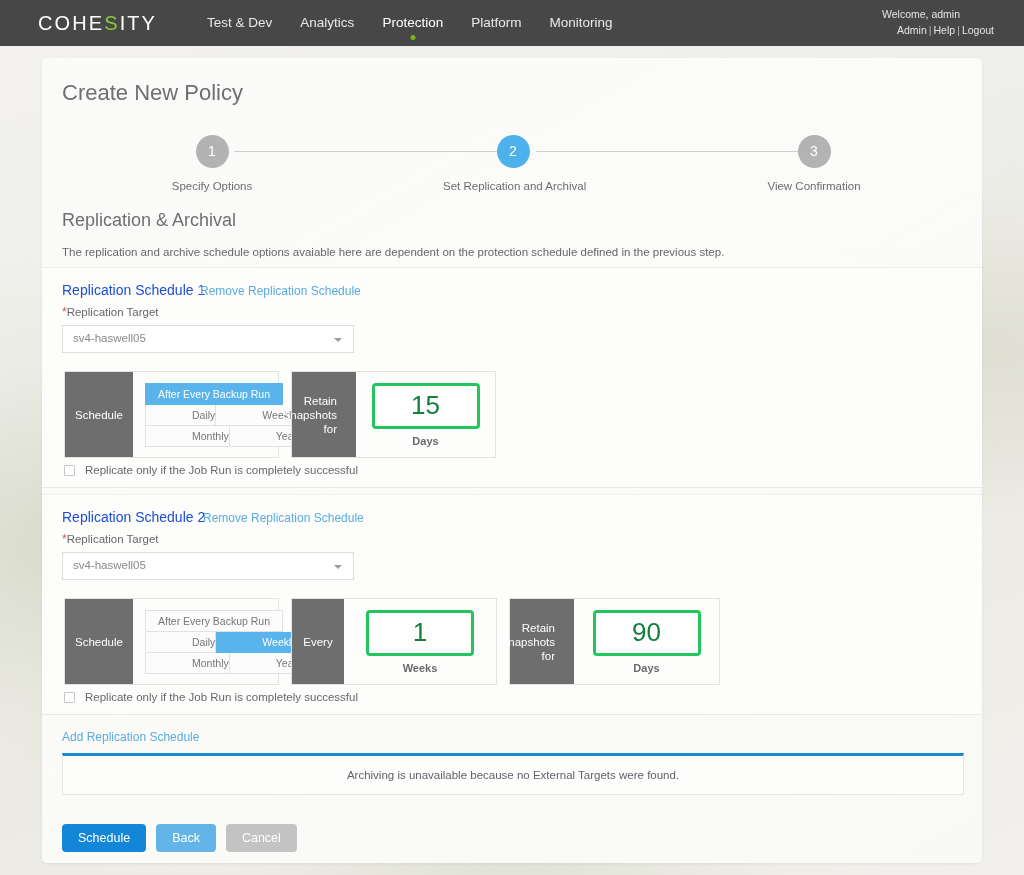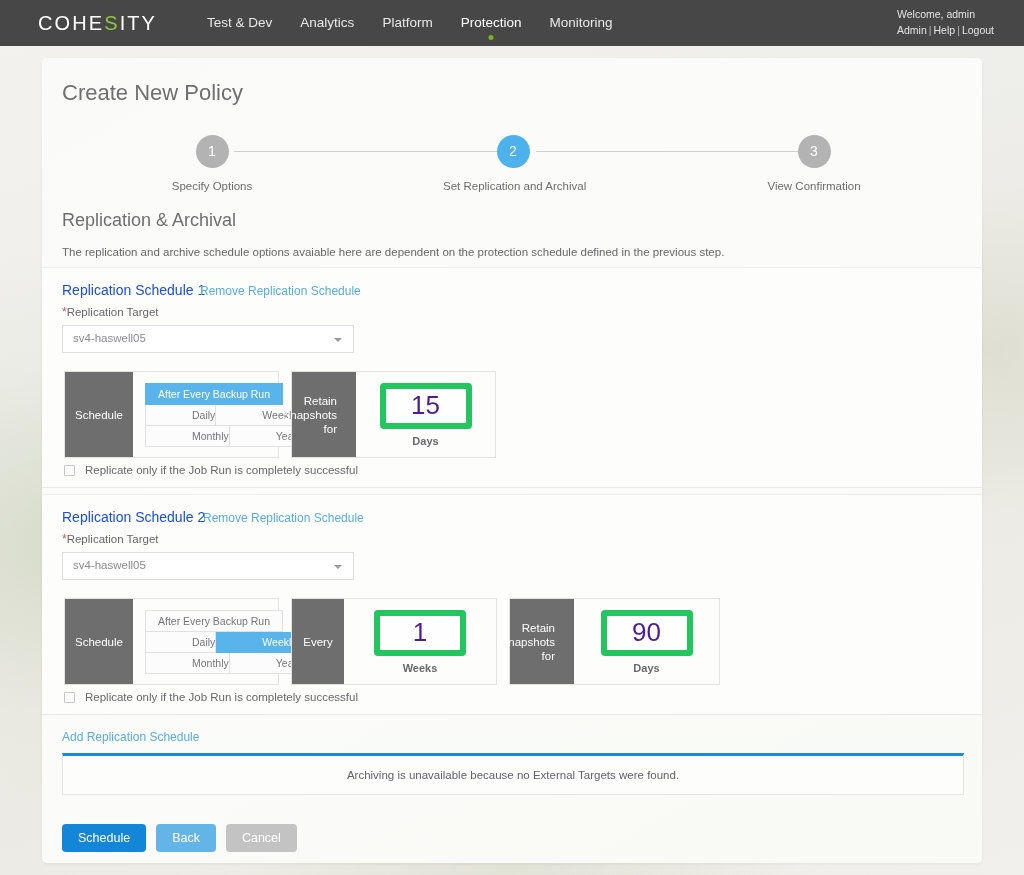--- a/index.html
+++ b/index.html
@@ -58,21 +58,21 @@
   }
   .user-box {
     position: absolute;
     right: 30px;
     top: 7px;
     text-align: left;
     font-size: 10.5px;
     line-height: 15px;
     color: #e4e4e4;
   }
-  .user-links { margin-top: 1px; }
+  .user-links { margin-top: 1px; margin-left: 15px; }
   .user-links a { color: #e4e4e4; text-decoration: none; cursor: pointer; }
   .user-links .sep { color: #b9b9b9; padding: 0 2px; }
 
   
   .page-card {
     position: absolute;
     left: 42px;
     top: 58px;
     width: 940px;
     height: 805px;
@@ -253,30 +253,30 @@
   .freq .cell.wide { flex: 0 0 100%; }
   .freq .cell.sel {
     background: #58b4ea;
     color: #ffffff;
     border-color: #58b4ea;
   }
 
   
   .numwrap { text-align: center; }
   .numbox {
-    border: 6px solid #22c55e;
+    border: 3px solid #22c55e;
     border-radius: 4px;
-    width: 92px;
+    width: 108px;
     height: 46px;
     background: #fefefe;
     display: flex;
     align-items: center;
     justify-content: center;
     font-size: 26px;
-    color: #4c1d95;
+    color: #15803d;
     cursor: text;
   }
   .numunit {
     margin-top: 6px;
     font-size: 11px;
     color: #6a6a6e;
     font-weight: bold;
   }
 
   
@@ -340,22 +340,22 @@
 </style>
 </head>
 <body>
 
 <div class="topbar">
   <div class="logo"><span>COHE</span><span class="accent">S</span><span>ITY</span></div>
 
   <div class="nav">
     <div class="nav-item"><span>Test &amp; Dev</span></div>
     <div class="nav-item"><span>Analytics</span></div>
+    <div class="nav-item active"><span>Protection</span><span class="nav-dot"></span></div>
     <div class="nav-item"><span>Platform</span></div>
-    <div class="nav-item active"><span>Protection</span><span class="nav-dot"></span></div>
     <div class="nav-item"><span>Monitoring</span></div>
   </div>
 
   <div class="user-box">
     <div>Welcome, admin</div>
     <div class="user-links">
       <a>Admin</a><span class="sep">|</span><a>Help</a><span class="sep">|</span><a>Logout</a>
     </div>
   </div>
 </div>

